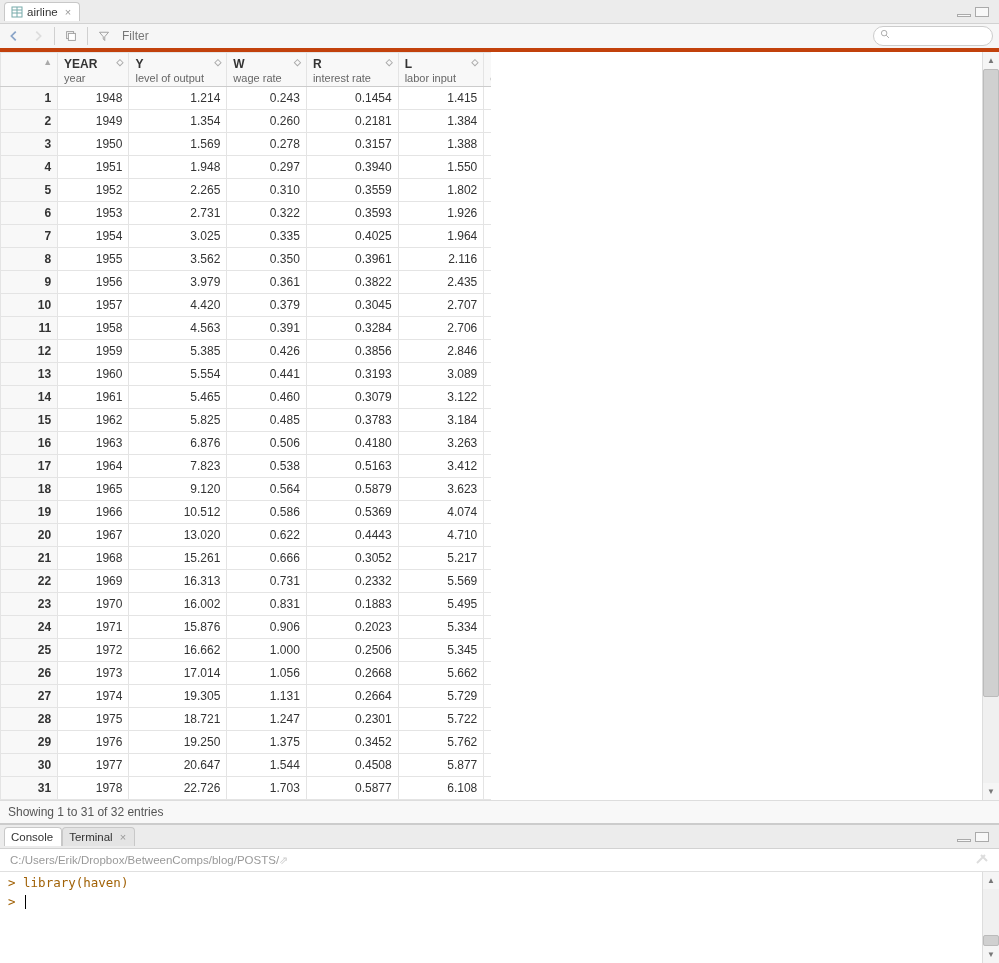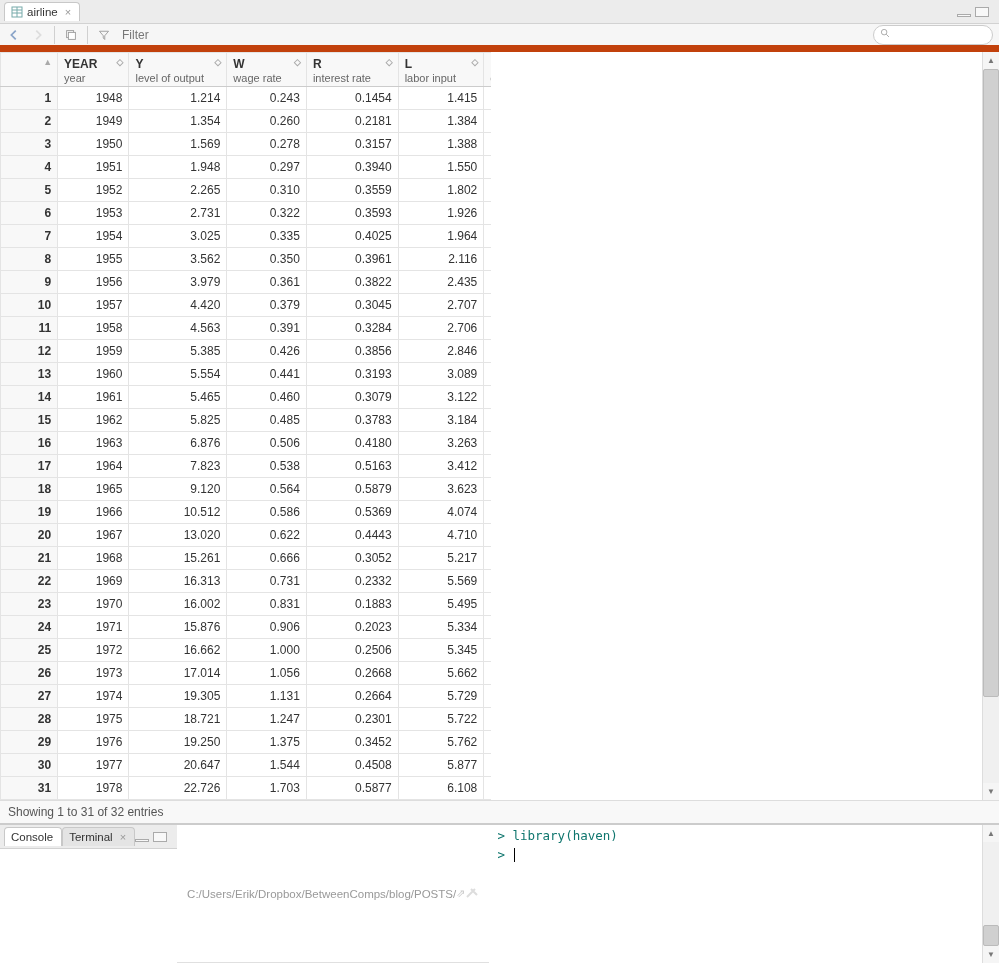--- a/index.html
+++ b/index.html
@@ -39,21 +39,21 @@
 .tab .close { color: #999; margin-left: 3px; cursor: pointer; font-size: 11px; }
 .tab .icon { width: 12px; height: 12px; }
 .wincontrols { margin-left: auto; display:flex; gap:4px; padding-right:10px; align-items:center; }
 .wincontrols .wc { width:14px; height:10px; border:1px solid #aaa; background:#f8f8f8; cursor:pointer; }
 .wincontrols .wc.min { height:3px; margin-top:7px; }
 
 .toolbar {
   display: flex;
   align-items: center;
   background: #f6f6f6;
-  border-bottom: 7px solid #c2410c;
+  border-bottom: 4px solid #c2410c;
   height: 28px;
   padding: 0 6px;
   gap: 8px;
 }
 .toolbar .ico { width:16px; height:16px; display:inline-flex; align-items:center; justify-content:center; color:#888; cursor:pointer; }
 .toolbar .ico.disabled { color:#ccc; }
 .sep { width:1px; height:18px; background:#d0d0d0; }
 .filter-label { color:#777; font-size:12px; padding-left:2px; }
 .searchbox { margin-left:auto; width:120px; height:20px; border:1px solid #ccc; background:#fff; border-radius:10px; display:flex; align-items:center; padding:0 6px; gap:4px; }
 .searchbox input { border:none; outline:none; width:90px; font-size:11px; }
@@ -123,38 +123,38 @@
   color: #555;
   border-top: 1px solid #ddd;
   background:#f8f8f8;
 }
 
 .console-pane {
   border-top: 2px solid #ccc;
   background: #fff;
   height: 140px;
   display:flex;
-  flex-direction:row;
+  flex-direction:column;
 }
 .cpath { padding: 4px 10px; font-size: 11.5px; color:#999; border-bottom:1px solid #e0e0e0; display:flex; align-items:center; gap:0; }
 .cpath .goarrow { color:#ccc; font-size:11px; }
 .cpath .right-icons { margin-left:auto; display:flex; gap:8px; }
 .cpath .right-icons span { width:14px; height:14px; display:inline-block; }
 .console-body {
   flex:1;
   padding: 2px 8px;
   font-family: "Lucida Console", Consolas, monospace;
   font-size: 12.5px;
   line-height: 1.5;
   color: #333;
   overflow:hidden;
   position:relative;
 }
 .console-body .line { white-space: pre; }
-.console-body .rblue { color: #0f766e; }
+.console-body .rblue { color: #a16207; }
 .console-flex { display:flex; flex:1; }
 .cursor { display:inline-block; width:1px; height:14px; background:#000; vertical-align:middle; margin-left:2px; }
 </style>
 </head>
 <body>
 
 <div class="tabbar">
   <div class="tab">
     <span class="icon">
       <svg viewBox="0 0 12 12" width="12" height="12">

